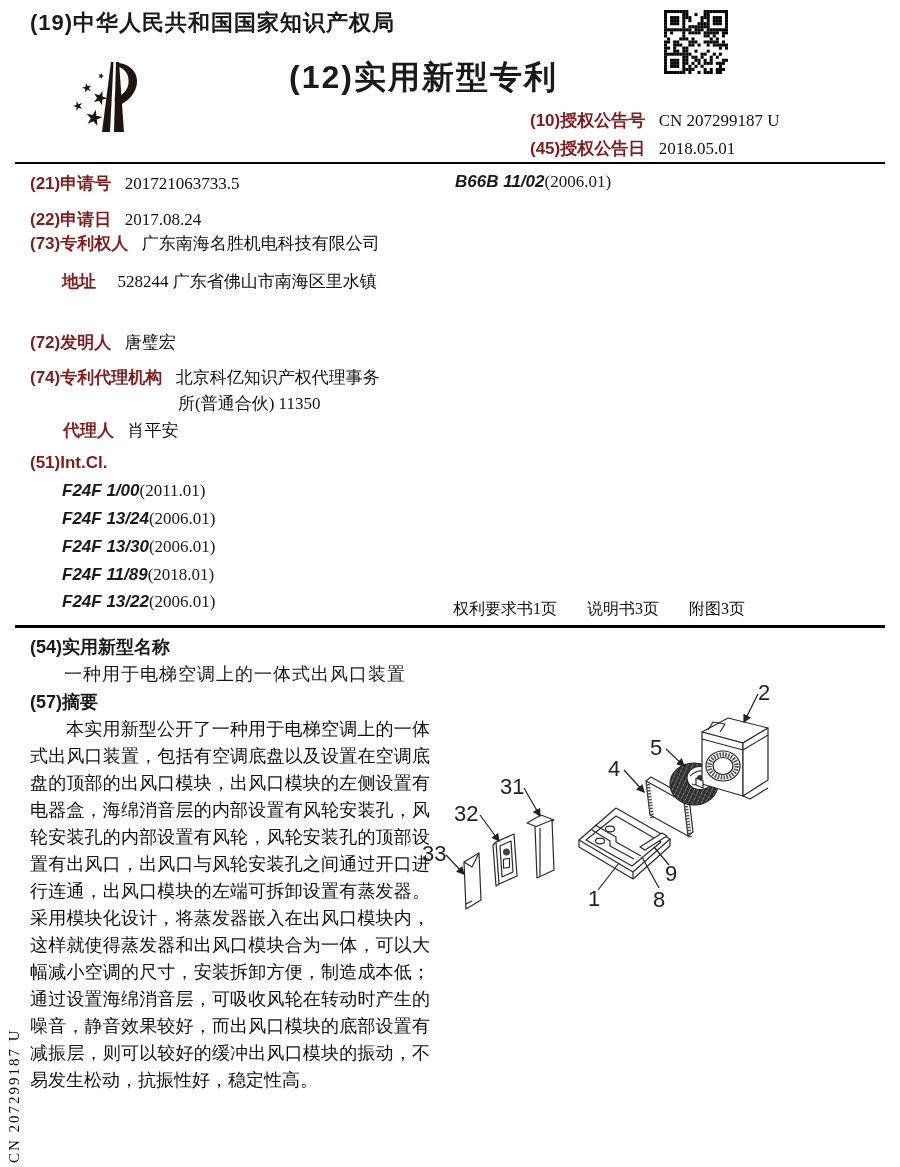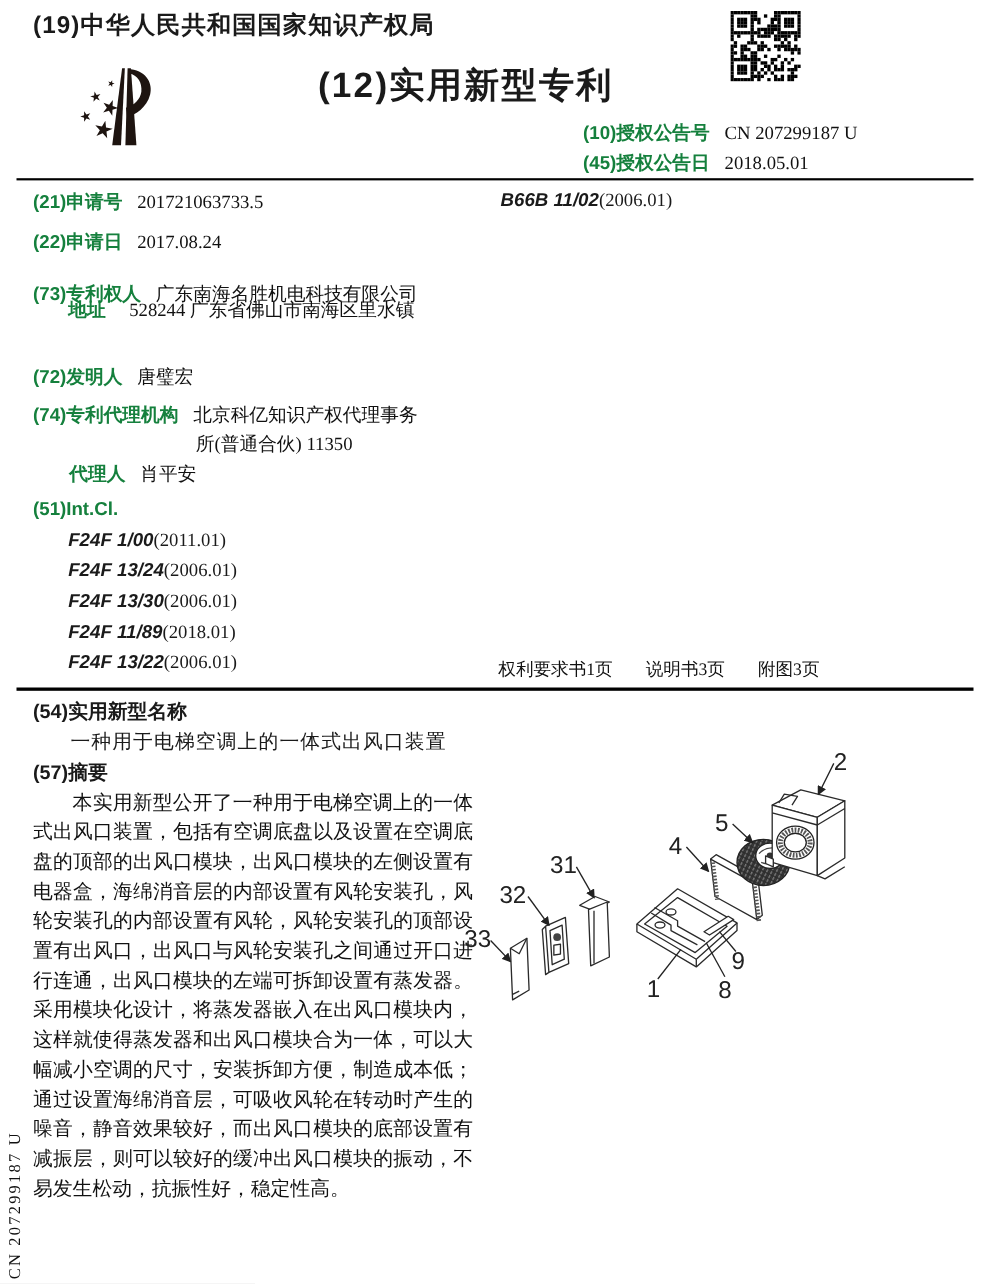--- a/index.html
+++ b/index.html
@@ -2,21 +2,21 @@
 <html><head>
 <meta charset="utf-8">
 <style>
   html,body { margin:0; padding:0; background:#e8e8e8; }
   .page {
     position:relative; width:900px; height:1167px; margin:0 auto;
     background:#ffffff; color:#1a1a1a; overflow:hidden;
     font-family:"Liberation Sans", sans-serif;
   }
   .abs { position:absolute; white-space:nowrap; }
-  .lbl { font-family:"Liberation Sans", sans-serif; font-weight:700; font-size:17px; color:#15803d; }
+  .lbl { font-family:"Liberation Sans", sans-serif; font-weight:700; font-size:17px; color:#7f1d1d; }
   .val { font-family:"Liberation Serif", serif; font-size:17px; color:#111; }
   .val.gap { margin-left:9px; }
   .code { font-family:"Liberation Sans", sans-serif; font-weight:700; font-style:italic; font-size:17px; }
   .edition { font-family:"Liberation Serif", serif; font-size:17px; }
   .office-line { left:30px; top:8px; font-size:22px; font-weight:700; letter-spacing:1px;text-align:right; }
   .doc-type { left:289px; top:56px; font-size:32px; font-weight:700; letter-spacing:2px; }
   .pub-row-1 { left:530px; top:109px; }
   .pub-row-2 { left:530px; top:137px; }
   .rule-top { left:15px; top:162px; width:870px; height:2px; background:#000; }
   .rule-mid { left:15px; top:625px; width:870px; height:3px; background:#000; }
@@ -326,21 +326,21 @@
 
   <div class="abs" style="left:455px; top:172px;">
     <span class="code">B66B 11/02</span><span class="edition">(2006.01)</span>
   </div>
 
   <div class="abs" style="left:30px; top:208px;">
     <span class="lbl">(22)申请日</span>
     <span class="val gap">2017.08.24</span>
   </div>
 
-  <div class="abs" style="left:30px; top:256px;">
+  <div class="abs" style="left:30px; top:232px;">
     <span class="lbl">(73)专利权人</span>
     <span class="val gap">广东南海名胜机电科技有限公司</span>
   </div>
   <div class="abs" style="left:62px; top:270px;">
     <span class="lbl">地址</span>
     <span class="val" style="margin-left:17px;">528244 广东省佛山市南海区里水镇</span>
   </div>
 
   <div class="abs" style="left:30px; top:331px;">
     <span class="lbl">(72)发明人</span>

